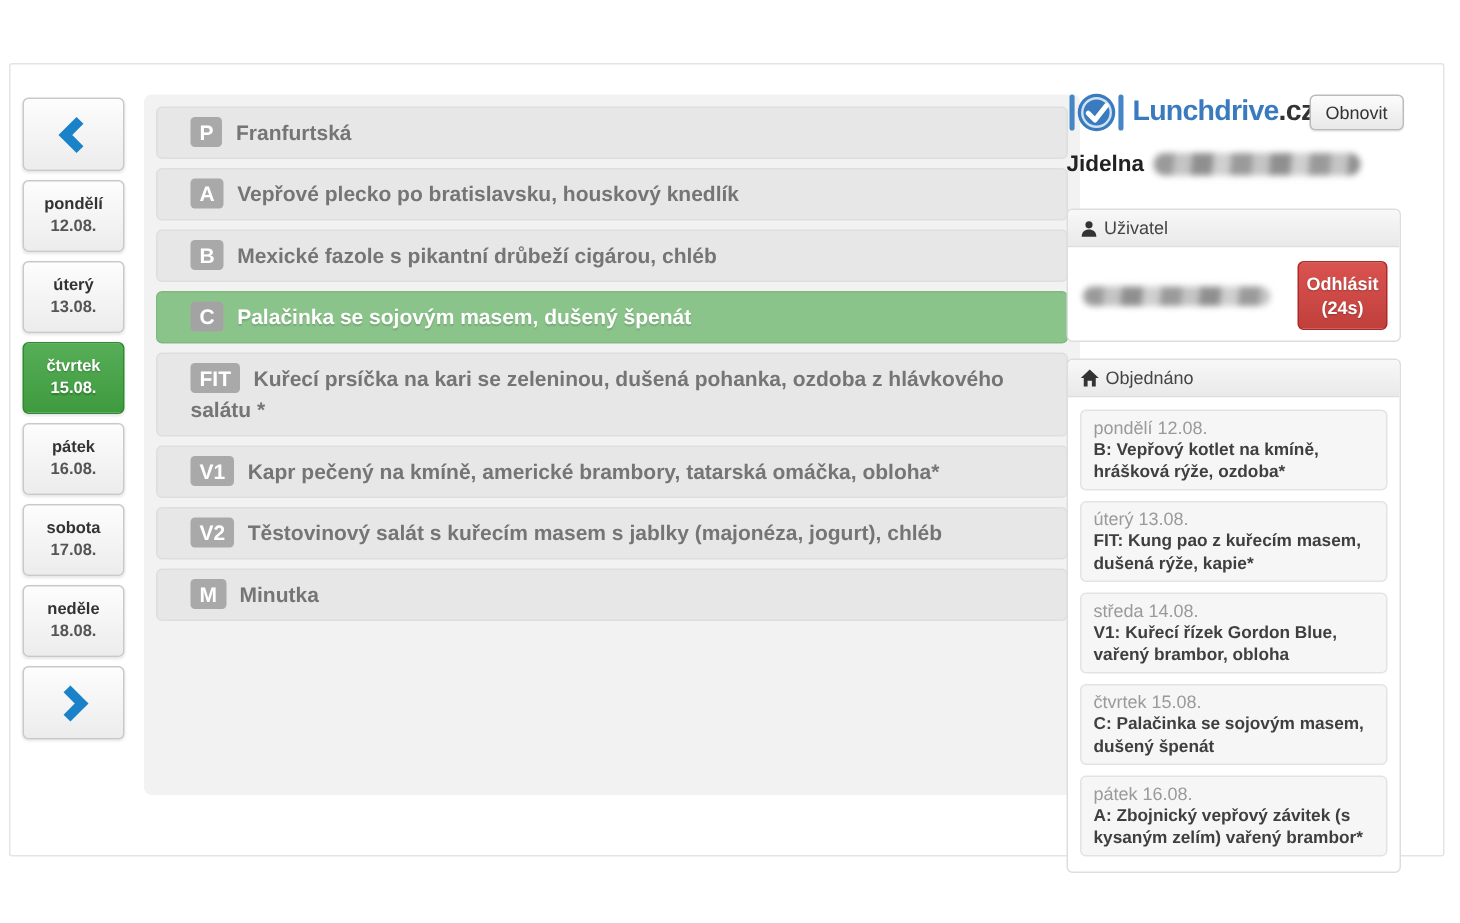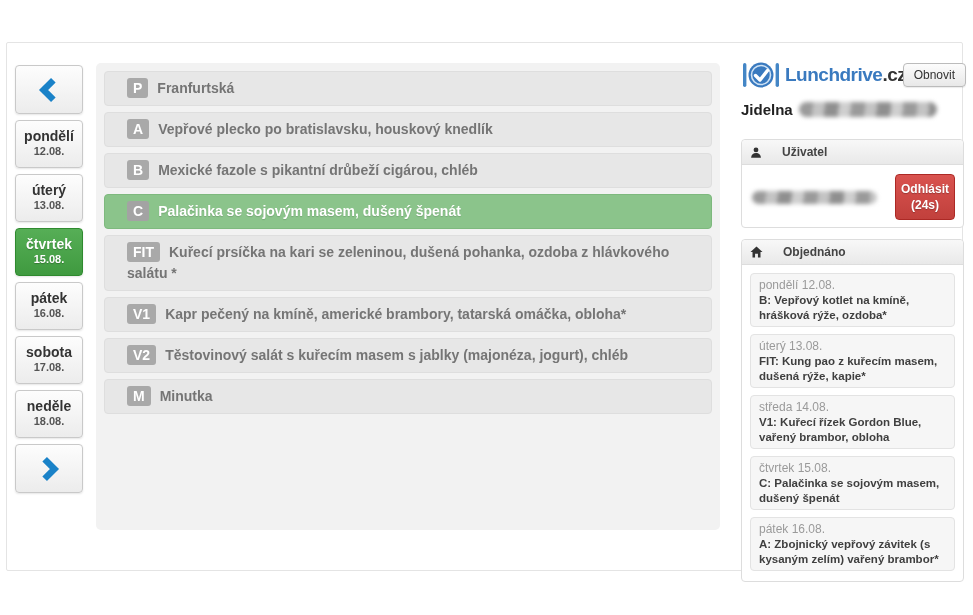--- a/index.html
+++ b/index.html
@@ -14,21 +14,21 @@
   
   .sidebar{position:absolute;left:8px;top:22px;width:68px;}
   .nav-btn,.day-btn{
     width:68px;margin-bottom:6px;border-radius:4px;box-sizing:border-box;
     background:linear-gradient(#fdfdfd,#ececec);
     border:1px solid #c9c9c9;box-shadow:0 1px 2px rgba(0,0,0,.10);
     text-align:center;cursor:pointer;
   }
   .nav-btn{height:49px;display:flex;align-items:center;justify-content:center;}
   .day-btn{height:48px;padding-top:7px;}
-  .day-name{font-size:14px;font-weight:bold;color:#333;line-height:16px;}
+  .day-name{font-size:11px;font-weight:bold;color:#333;line-height:16px;}
   .day-date{font-size:11px;font-weight:bold;color:#555;line-height:15px;}
   .day-btn.selected{
     background:linear-gradient(#56ae56,#3f9a3f);border-color:#2f8a2f;
   }
   .day-btn.selected .day-name,.day-btn.selected .day-date{color:#fff;text-shadow:0 1px 1px rgba(0,0,0,.25);}
   
   .menu-area{
     position:absolute;left:89px;top:20px;width:624px;height:467px;
     background:#f2f2f2;border-radius:5px;padding:8px;box-sizing:border-box;
   }
@@ -37,43 +37,43 @@
     padding:6px 22px;font-weight:bold;font-size:14px;color:#757575;line-height:21px;
     cursor:pointer;
   }
   .menu-item .badge{
     display:inline-block;background:#a9a9a9;color:#fff;padding:0 6px;
     border-radius:3px;margin-right:9px;font-size:14px;line-height:20px;
   }
   .menu-item.selected{background:#8bc48b;border-color:#7eb97e;color:#fff;text-shadow:0 1px 1px rgba(0,0,0,.15);}
   .menu-item.selected .badge{background:#a3a3a3;text-shadow:none;}
   
-  .right-panel{position:absolute;left:734px;top:0;width:225px;height:100%;}
+  .right-panel{position:absolute;left:704px;top:0;width:225px;height:100%;}
   .logo-row{position:absolute;top:14px;left:0;height:36px;display:flex;align-items:center;}
   .logo-text{font-size:19px;font-weight:bold;color:#3a7abf;margin-left:4px;letter-spacing:-0.5px;}
   .logo-tld{color:#333;}
   .btn-obnovit{
     position:absolute;top:20px;right:0;
     background:linear-gradient(#fcfcfc,#e8e8e8);border:1px solid #bbb;border-radius:4px;
     font-size:12px;color:#333;padding:4px 10px;cursor:pointer;box-shadow:0 1px 1px rgba(0,0,0,.08);
   }
   .canteen-row{position:absolute;top:58px;left:0;font-size:15px;font-weight:bold;color:#222;display:flex;align-items:center;}
   .blur-bar{
     display:inline-block;border-radius:8px;filter:blur(2px);
     background:repeating-linear-gradient(95deg,#9a9a9a 0 14px,#c4c4c4 14px 26px,#8f8f8f 26px 40px,#cfcfcf 40px 52px);
   }
   .canteen-blur{width:138px;height:15px;margin-left:6px;}
   .box{
     position:absolute;left:0;width:223px;background:#fff;
     border:1px solid #ddd;border-radius:4px;box-sizing:border-box;
   }
   .box-header{
     background:linear-gradient(#f8f8f8,#e9e9e9);border-bottom:1px solid #ddd;
-    padding:5px 8px;font-weight:bold;font-size:12px;color:#444;
-    border-radius:4px 4px 0 0;display:flex;align-items:center;gap:20px;
+    padding:5px 8px;font-weight:normal;font-size:12px;color:#444;
+    border-radius:4px 4px 0 0;display:flex;align-items:center;gap:4px;
   }
   .user-box{top:96px;}
   .user-body{position:relative;height:62px;}
   .user-blur{position:absolute;left:10px;top:26px;width:125px;height:13px;}
   .btn-odhlasit{
     position:absolute;right:8px;top:9px;width:58px;height:44px;
     background:linear-gradient(#d9534f,#c1403c);border:1px solid #ac2925;border-radius:4px;
     color:#fff;font-size:12px;font-weight:bold;text-align:center;line-height:16px;
     display:flex;flex-direction:column;align-items:center;justify-content:center;
     cursor:pointer;text-shadow:0 1px 1px rgba(0,0,0,.25);

